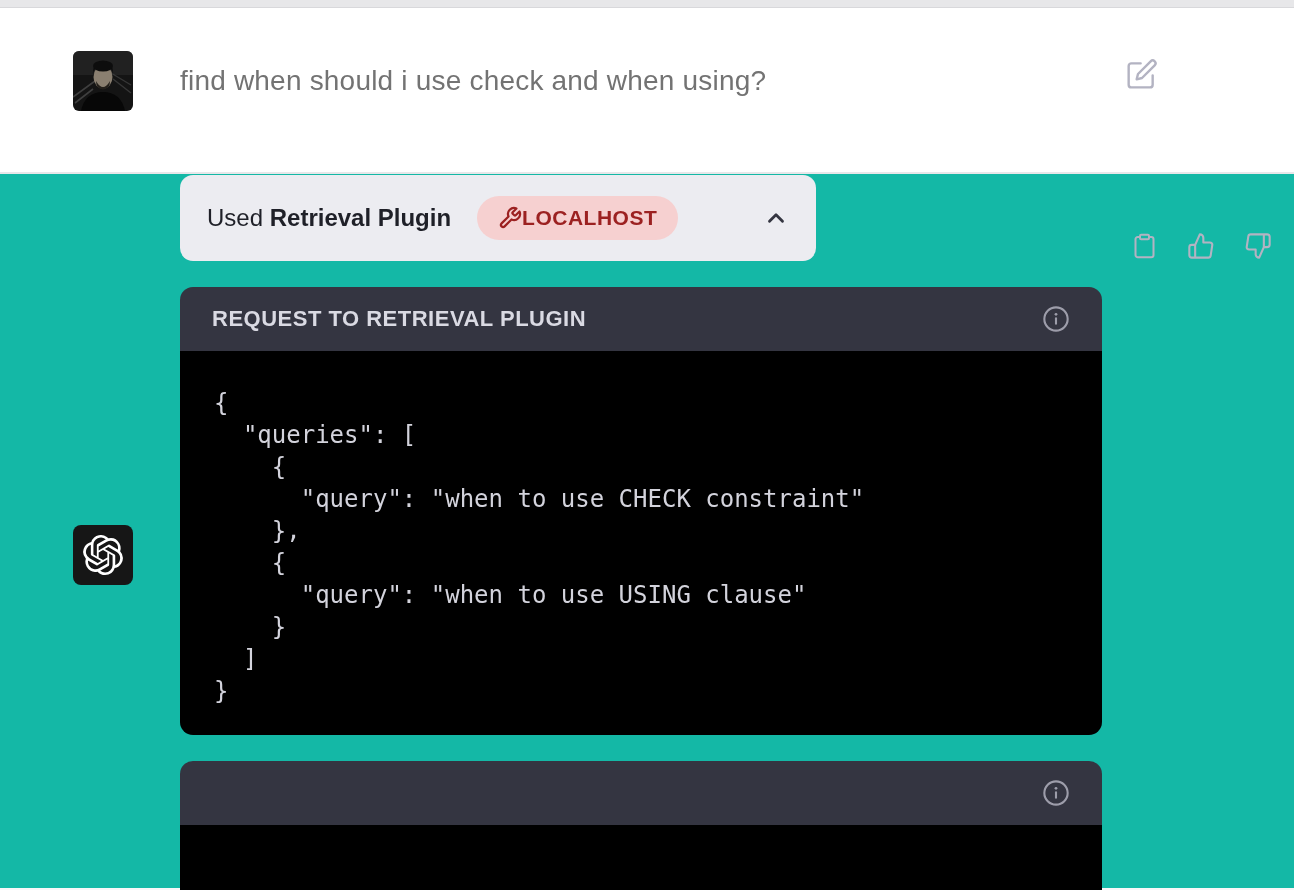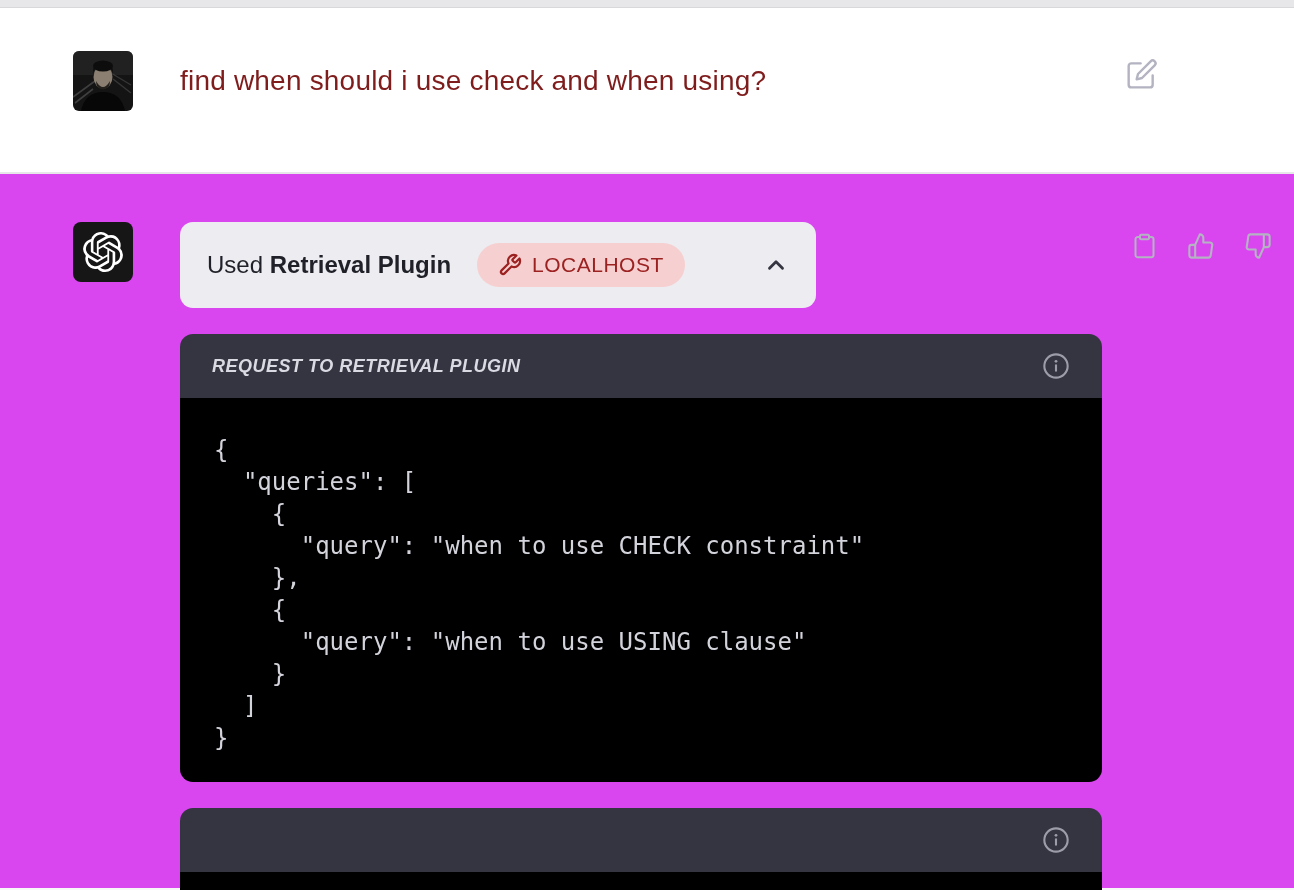--- a/index.html
+++ b/index.html
@@ -13,55 +13,55 @@
 
   
   .user-section {
     position:relative; height:166px; background:#ffffff;
     border-bottom:2px solid #e7e7ea;
     display:flex; padding:43px 0 0 73px;
   }
   .avatar { width:60px; height:60px; border-radius:6px; overflow:hidden; flex:0 0 auto; }
   .user-msg {
     margin-left:47px; margin-top:11px; width:900px;
-    font-size:28px; line-height:38px; color:#7f1d1d; letter-spacing:0.2px;
+    font-size:28px; line-height:38px; color:#737373; letter-spacing:0.2px;
   }
   .icon-btn { background:none; border:0; padding:0; cursor:pointer; line-height:0; }
   .edit-btn { position:absolute; left:1126px; top:50px; color:#b3b3c2; }
 
   
   .assistant-section {
-    position:relative; height:714px; background:#d946ef;
-    display:flex; padding:48px 8px 0 73px;
+    position:relative; height:714px; background:#14b8a6;
+    display:flex; padding:48px 8px 0 73px;align-items:center;
   }
   .bot-avatar {
     width:60px; height:60px; border-radius:8px; background:#161616;
     display:flex; align-items:center; justify-content:center; flex:0 0 auto;
   }
   .content-col { margin-left:47px; width:922px; }
 
   .plugin-toggle {
     width:636px; height:86px; background:#ececf1; border:0; border-radius:13px;
     display:flex; align-items:center; padding:0 27px; cursor:pointer;
     font-family:"Liberation Sans", sans-serif; font-size:24px; color:#1f2028;
   }
   .used-name { font-weight:700; }
   .badge {
     margin-left:26px; height:44px; padding:0 21px; background:#f6d0d0;
-    border-radius:22px; color:#9c2121; font-weight:400; font-size:21px;
-    display:inline-flex; align-items:center; gap:10px; letter-spacing:0.5px;
+    border-radius:22px; color:#9c2121; font-weight:700; font-size:21px;
+    display:inline-flex; align-items:center; letter-spacing:0.5px;
   }
   .chevron { margin-left:auto; color:#343541; }
 
   .panel { margin-top:26px; width:922px; border-radius:13px; overflow:hidden; }
   .panel-header {
     height:64px; background:#343541; display:flex; align-items:center; padding:0 32px;
   }
   .panel-title {
-    font-size:18px; font-weight:600; color:#dadae3; letter-spacing:0.5px;font-style:italic;
+    font-size:22px; font-weight:600; color:#dadae3; letter-spacing:0.5px;
   }
   .info-btn { margin-left:auto; color:#9d9daa; }
   .panel-code {
     display:block; background:#000000; margin:0; padding:36px 34px 28px;
     font-family:"DejaVu Sans Mono", monospace; font-size:24px; line-height:32px;
     color:#d3d3dc; white-space:pre;
   }
   .panel-code.empty { min-height:110px; padding:20px 34px; }
 
   .action-icons { position:absolute; top:57px; left:1131px; display:flex; gap:29px; }

